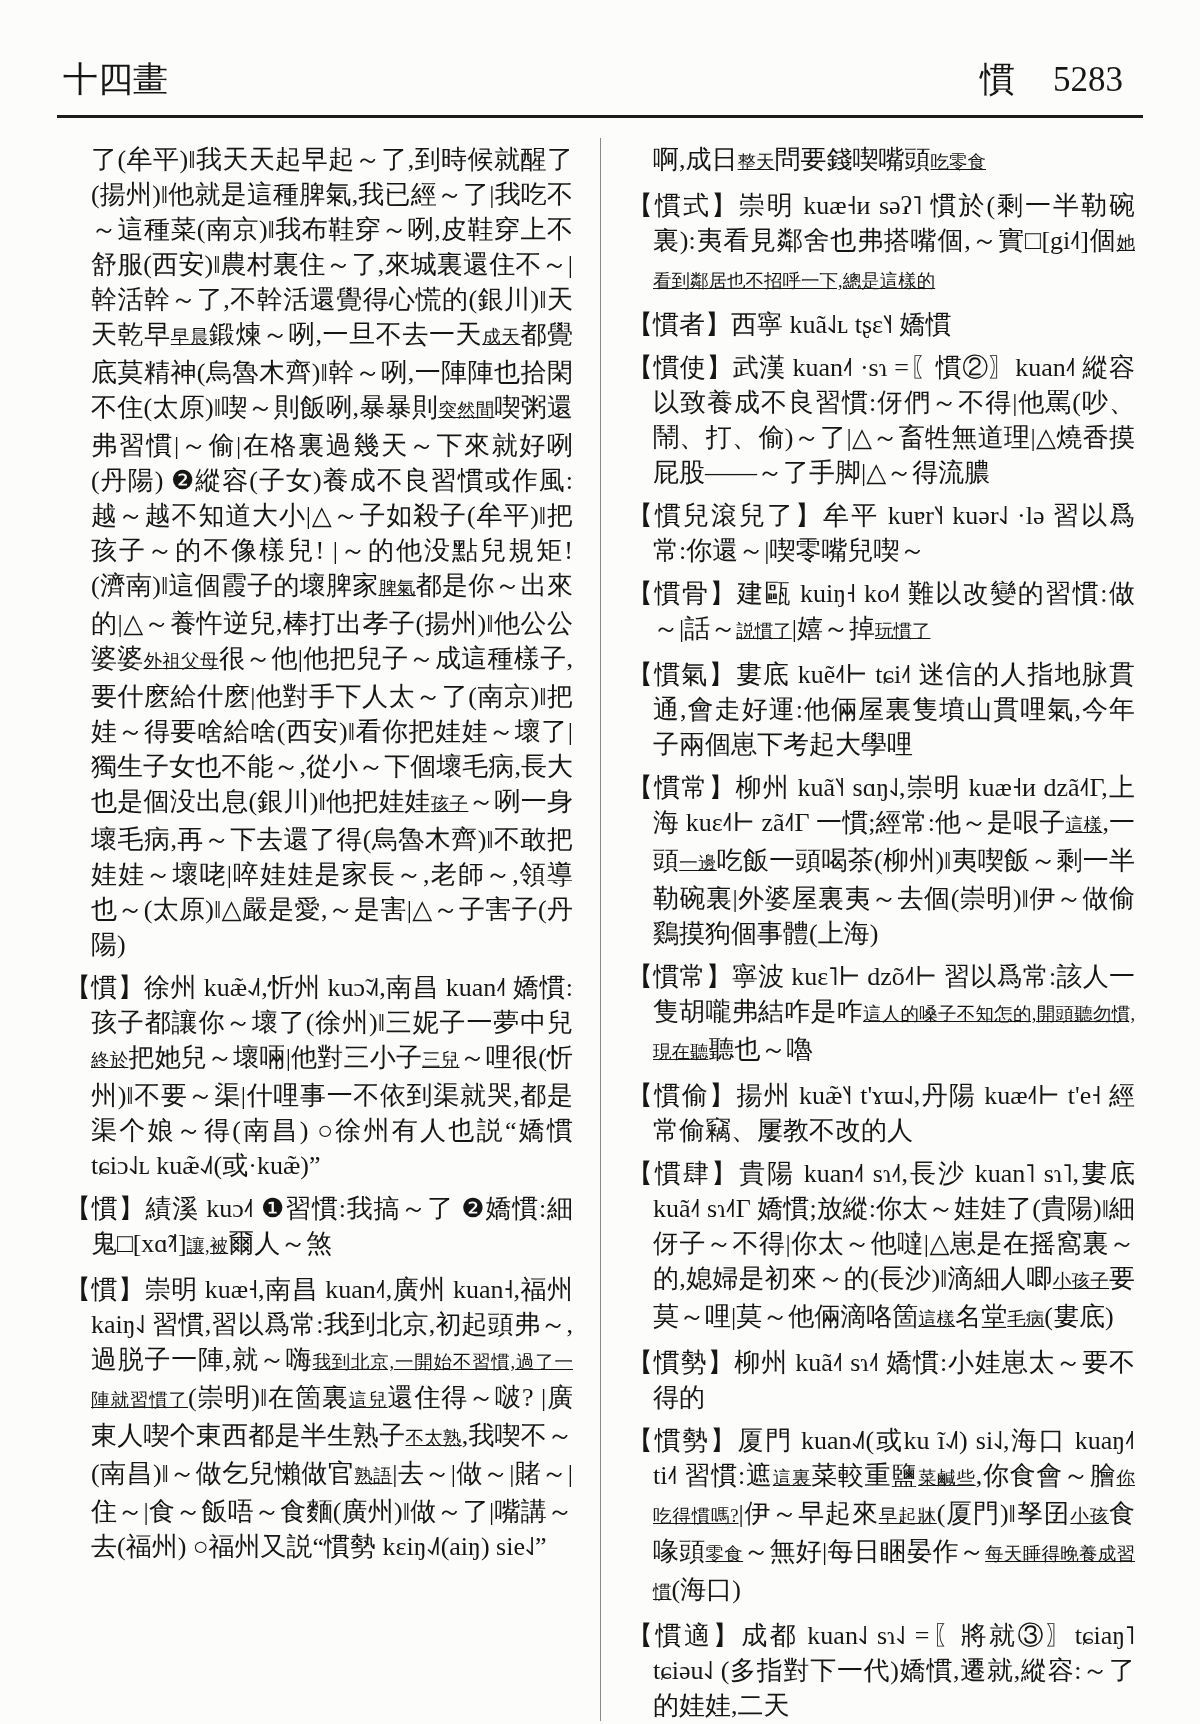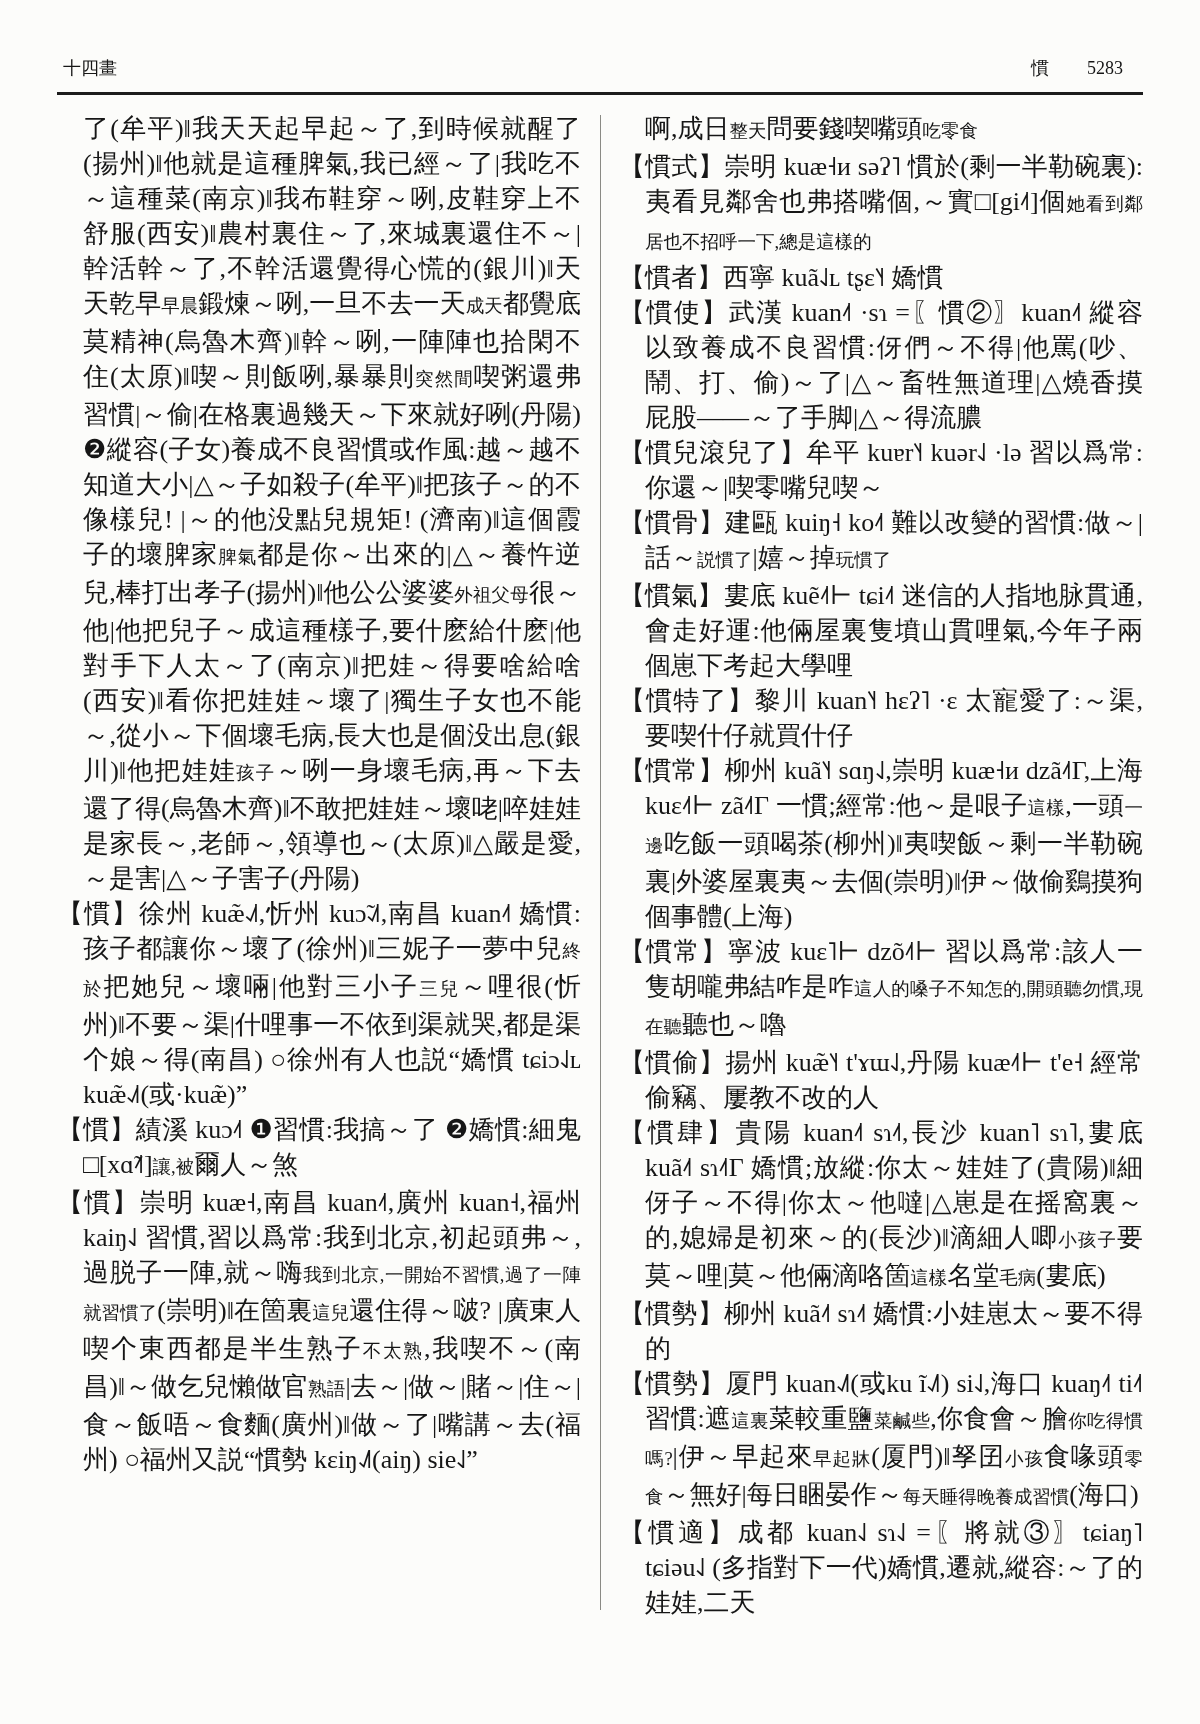--- a/index.html
+++ b/index.html
@@ -5,40 +5,40 @@
   html,body{margin:0;padding:0;}
   body{
     width:1200px;height:1724px;
     background:#fcfcfa;
     color:#161616;
     font-family:"Liberation Serif","DejaVu Serif",serif;
   }
   .page{padding:50px 57px 0 57px;}
   .hdr{
     display:flex;justify-content:space-between;align-items:center;
-    font-size:18px;
+    font-size:35px;
     padding:6px 20px 12px 6px;
   }
   .hdr-right{display:flex;gap:38px;align-items:baseline;}
   .rule{border-top:3px solid #1c1c1c;margin:0 0 16px 0;}
   .cols{display:flex;justify-content:space-between;position:relative;}
   .divider{
     position:absolute;left:50%;top:4px;bottom:10px;
     width:1px;background:#8a8a84;
   }
   .col{
     width:524px;
     font-size:26px;
     line-height:35px;
     text-align:justify;
     text-justify:inter-character;
   }
-  .blk{margin:0;padding-left:26px;text-indent:-26px;}
+  .blk{margin:8px;padding-left:26px;text-indent:-26px;}
   .blk.cont{text-indent:0;}
-  .sm{font-size:18.5px;}
+  .sm{font-size:18.5px;text-decoration:underline;}
 </style>
 </head>
 <body>
 
 <div class="page">
   <div class="hdr">
     <span>十四畫</span>
     <span class="hdr-right">
       <span>慣</span>
       <span>5283</span>
@@ -54,21 +54,20 @@
       </div>
     <div class="divider"></div>
     <div class="col">
         <p class="blk cont"><span>啊,成日</span><span class="sm">整天</span><span>問要錢喫嘴頭</span><span class="sm">吃零食</span></p>
         <p class="blk"><span>【慣式】崇明 kuæ˧ᴎ səʔ˥ 慣於(剩一半勒碗裏):夷看見鄰舍也弗搭嘴個,～實□[gi˨˦]個</span><span class="sm">她看到鄰居也不招呼一下,總是這樣的</span></p>
         <p class="blk"><span>【慣者】西寧 kuã˨˩ʟ tʂɛ˥˧ 嬌慣</span></p>
         <p class="blk"><span>【慣使】武漢 kuan˨˦ ·sɿ =〖慣②〗kuan˨˦ 縱容以致養成不良習慣:伢們～不得|他罵(吵、鬧、打、偷)～了|△～畜牲無道理|△燒香摸屁股——～了手脚|△～得流膿</span></p>
         <p class="blk"><span>【慣兒滾兒了】牟平 kuɐr˥˧ kuər˨˩ ·lə 習以爲常:你還～|喫零嘴兒喫～</span></p>
         <p class="blk"><span>【慣骨】建甌 kuiŋ˧ ko˨˦ 難以改變的習慣:做～|話～</span><span class="sm">説慣了</span><span>|嬉～掉</span><span class="sm">玩慣了</span></p>
         <p class="blk"><span>【慣氣】婁底 kuẽ˨˦⊢ tɕi˨˦ 迷信的人指地脉貫通,會走好運:他倆屋裏隻墳山貫哩氣,今年子兩個崽下考起大學哩</span></p>
-        <p class="blk"><span>【慣特了】黎川 kuan˥˧ hɛʔ˥ ·ɛ 太寵愛了:～渠,要喫什仔就買什仔</span></p>
         <p class="blk"><span>【慣常】柳州 kuã˥˧ sɑŋ˨˩,崇明 kuæ˧ᴎ dzã˨˦Γ,上海 kuɛ˨˦⊢ zã˨˦Γ 一慣;經常:他～是哏子</span><span class="sm">這樣</span><span>,一頭</span><span class="sm">一邊</span><span>吃飯一頭喝茶(柳州)‖夷喫飯～剩一半勒碗裏|外婆屋裏夷～去個(崇明)‖伊～做偷鷄摸狗個事體(上海)</span></p>
         <p class="blk"><span>【慣常】寧波 kuɛ˥⊢ dzõ˨˦⊢ 習以爲常:該人一隻胡嚨弗結咋是咋</span><span class="sm">這人的嗓子不知怎的,開頭聽勿慣,現在聽</span><span>聽也～嚕</span></p>
         <p class="blk"><span>【慣偷】揚州 kuæ̃˥˧ t'ɤɯ˨˩,丹陽 kuæ˨˦⊢ t'e˧ 經常偷竊、屢教不改的人</span></p>
         <p class="blk"><span>【慣肆】貴陽 kuan˨˦ sɿ˨˦,長沙 kuan˥ sɿ˥,婁底 kuã˨˦ sɿ˨˦Γ 嬌慣;放縱:你太～娃娃了(貴陽)‖細伢子～不得|你太～他噠|△崽是在摇窩裏～的,媳婦是初來～的(長沙)‖滴細人唧</span><span class="sm">小孩子</span><span>要莫～哩|莫～他倆滴咯箇</span><span class="sm">這樣</span><span>名堂</span><span class="sm">毛病</span><span>(婁底)</span></p>
         <p class="blk"><span>【慣勢】柳州 kuã˨˦ sɿ˨˦ 嬌慣:小娃崽太～要不得的</span></p>
         <p class="blk"><span>【慣勢】厦門 kuan˨˩˥(或ku ĩ˨˩˥) si˨˩,海口 kuaŋ˨˦ ti˨˦ 習慣:遮</span><span class="sm">這裏</span><span>菜較重鹽</span><span class="sm">菜鹹些</span><span>,你食會～膾</span><span class="sm">你吃得慣嗎?</span><span>|伊～早起來</span><span class="sm">早起牀</span><span>(厦門)‖孥囝</span><span class="sm">小孩</span><span>食喙頭</span><span class="sm">零食</span><span>～無好|每日睏晏作～</span><span class="sm">每天睡得晚養成習慣</span><span>(海口)</span></p>
         <p class="blk"><span>【慣適】成都 kuan˨˩ sɿ˨˩ =〖將就③〗tɕiaŋ˥ tɕiəu˨˩ (多指對下一代)嬌慣,遷就,縱容:～了的娃娃,二天</span></p>
       </div>
   </div>
 </div>

